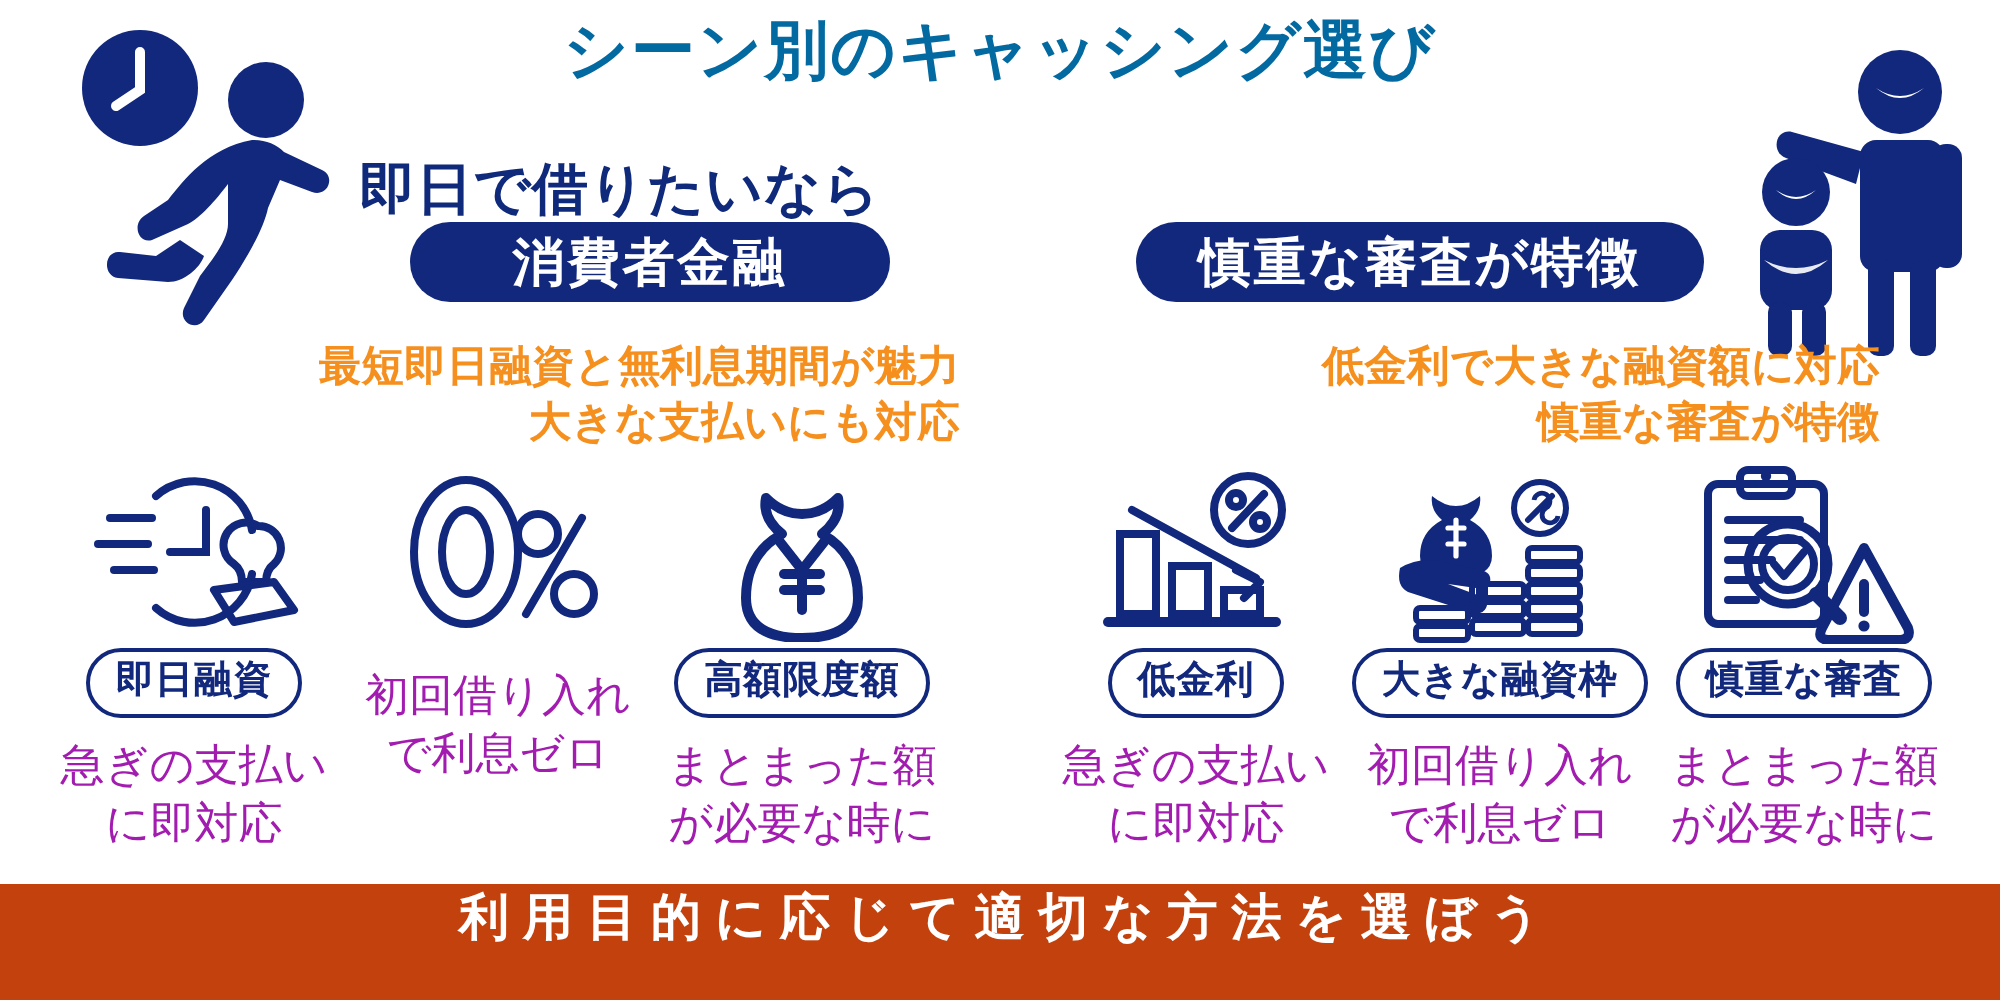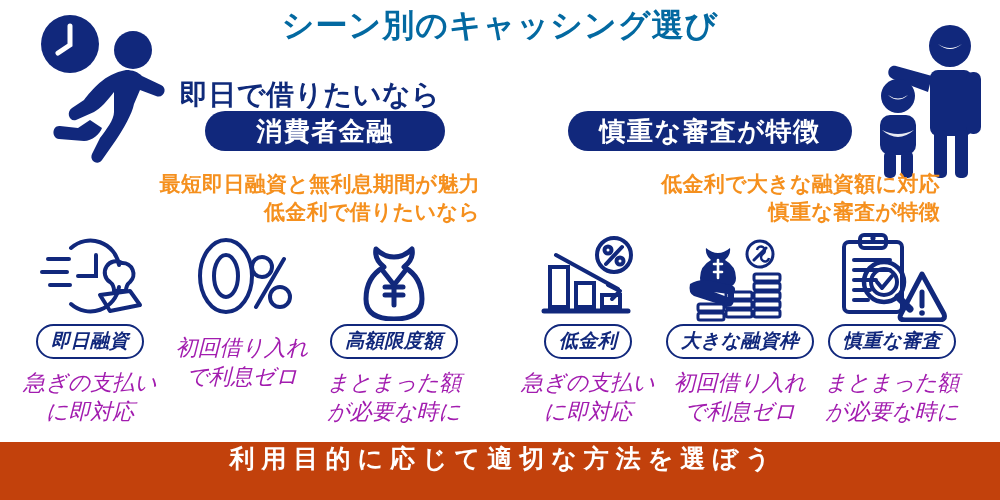--- a/index.html
+++ b/index.html
@@ -64,21 +64,21 @@
     letter-spacing: 0.3px;
   }
   .desc.left  { left: 60px;  top: 170px; width: 420px; }
   .desc.right { left: 520px; top: 170px; width: 420px; }
 
   
   .features {
     position: absolute;
     top: 228px;
     display: flex;
-    font-style: italic;
+    justify-content: center;
   }
   .features.left  { left: 14px;  width: 470px; }
   .features.right { left: 512px; width: 476px; }
   .feature {
     width: 152px;
     display: flex;
     flex-direction: column;
     align-items: center;
   }
   .feature-icon {
@@ -171,21 +171,21 @@
 
   <div class="title">シーン別のキャッシング選び</div>
 
   <div class="col-head left">即日で借りたいなら</div>
   <div class="pill left">消費者金融</div>
 
   <div class="pill right">慎重な審査が特徴</div>
 
   <div class="desc left">
     <div>最短即日融資と無利息期間が魅力</div>
-    <div>低金利で借りたいなら</div>
+    <div>大きな支払いにも対応</div>
   </div>
 
   <div class="desc right">
     <div>低金利で大きな融資額に対応</div>
     <div>慎重な審査が特徴</div>
   </div>
 
   <div class="features left">
 
     <div class="feature">

